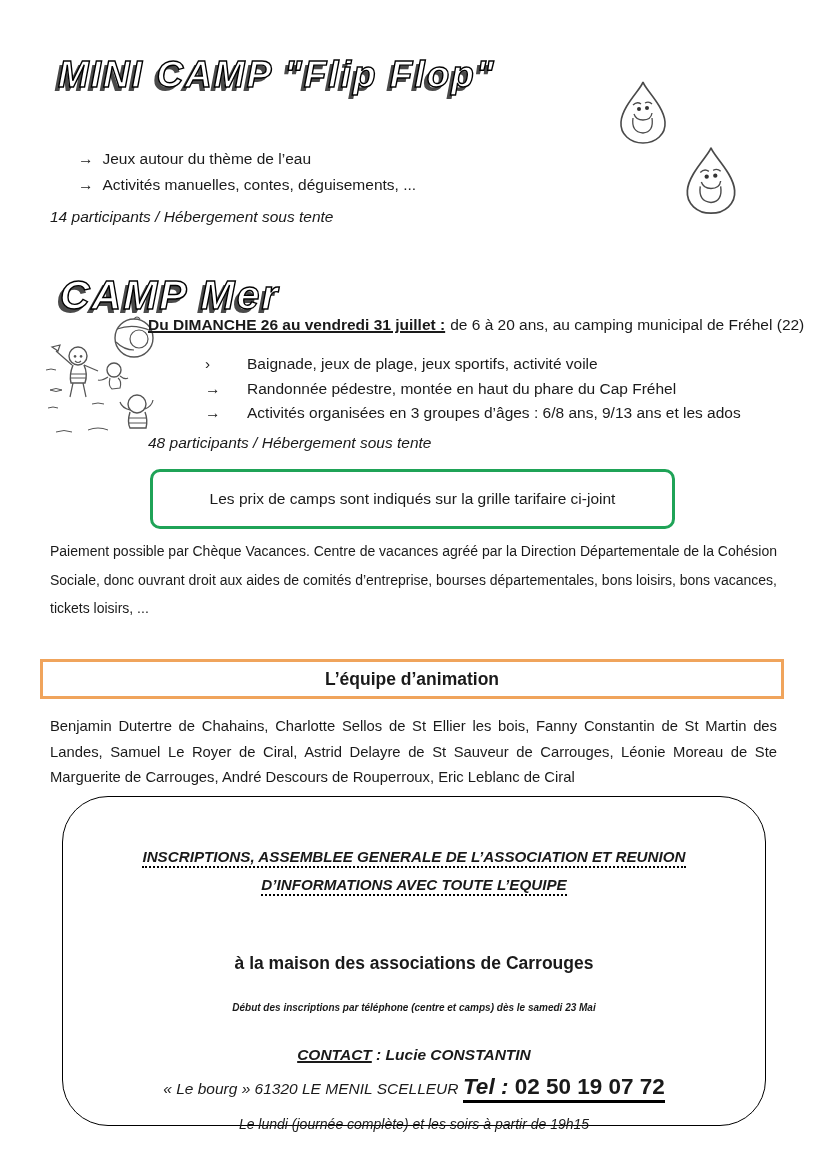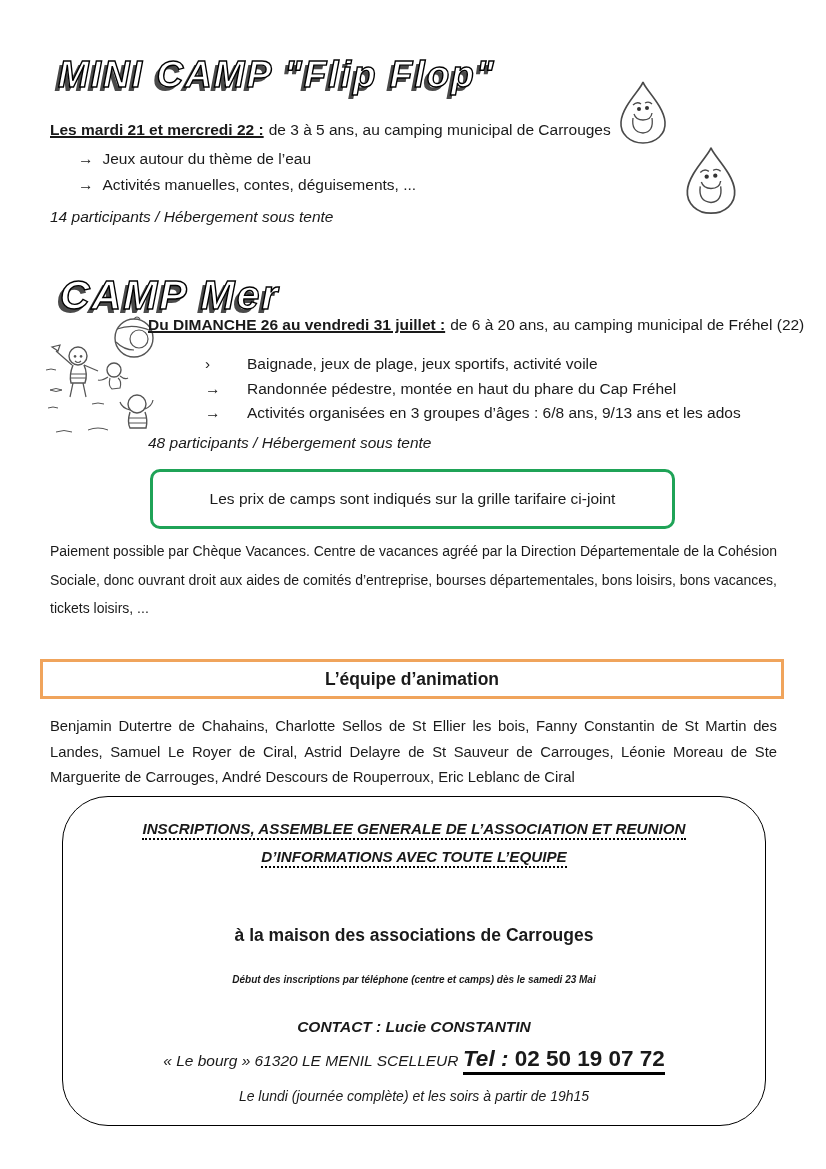--- a/index.html
+++ b/index.html
@@ -69,33 +69,33 @@
   .names-par {
     text-align: justify;
     font-size: 14.8px;
     line-height: 25.5px;
   }
 
   .big-box {
     border: 1.6px solid #000;
     border-radius: 46px;
   }
-  .center-line { position: absolute; left: 0; width: 100%; text-align: center; }
+  .center-line { position: absolute; left: 0; width: 100%; text-align: center; margin-top: 28px; }
   .dotted-u {
     font-weight: bold;
     font-style: italic;
     font-size: 15.2px;
     border-bottom: 2.5px dotted #000;
     padding-bottom: 1px;
   }
   .big-date { font-weight: bold; font-size: 21.5px; }
   .place-line { font-weight: bold; font-size: 17.5px; }
   .debut-line { font-weight: bold; font-style: italic; font-size: 10px; }
   .contact-line { font-weight: bold; font-style: italic; font-size: 15.5px; }
-  .contact-label { text-decoration-thickness: 2px; }
+  .contact-label { text-decoration: underline; text-decoration-thickness: 2px; }
   .addr { font-style: italic; font-size: 15.5px; }
   .tel {
     font-weight: bold;
     font-size: 22.5px;
     border-bottom: 3px solid #000;
     padding-bottom: 1px;
   }
   .tel-prefix { font-style: italic; }
   .lundi-line { font-style: italic; font-size: 14px; }
 
@@ -124,23 +124,20 @@
       <path d="M27,2 C26,8 6,26 5,42 C4,54 14,63 27,63 C40,63 50,54 49,42 C48,26 28,8 27,2 Z"></path>
       <path d="M17,25 q4,-4 8,-1" stroke-width="1.3"></path>
       <path d="M29,23 q4,-2 7,1" stroke-width="1.3"></path>
       <circle cx="23" cy="29" r="2" fill="#333" stroke="none"></circle>
       <circle cx="31" cy="28" r="2" fill="#333" stroke="none"></circle>
       <path d="M18,34 q2,6 9,6 q8,0 9,-7" stroke-width="1.3"></path>
       <path d="M17,38 q-2,14 10,15 q11,-1 9,-15" stroke-width="1.3"></path>
     </svg>
   </div>
 
-  <div class="abs body-txt" style="left:50px; top:121px;">
-    <span class="bold-u">Les mardi 21 et mercredi 22 :</span><span>de 3 à 5 ans, au camping municipal de Carrouges</span>
-  </div>
 
   <div class="abs list-1" style="left:78px; top:146px;">
     <div class="bullet-row">
       <span class="marker">→</span>
       <span>Jeux autour du thème de l’eau</span>
     </div>
     <div class="bullet-row">
       <span class="marker">→</span>
       <span>Activités manuelles, contes, déguisements, ...</span>
     </div>

